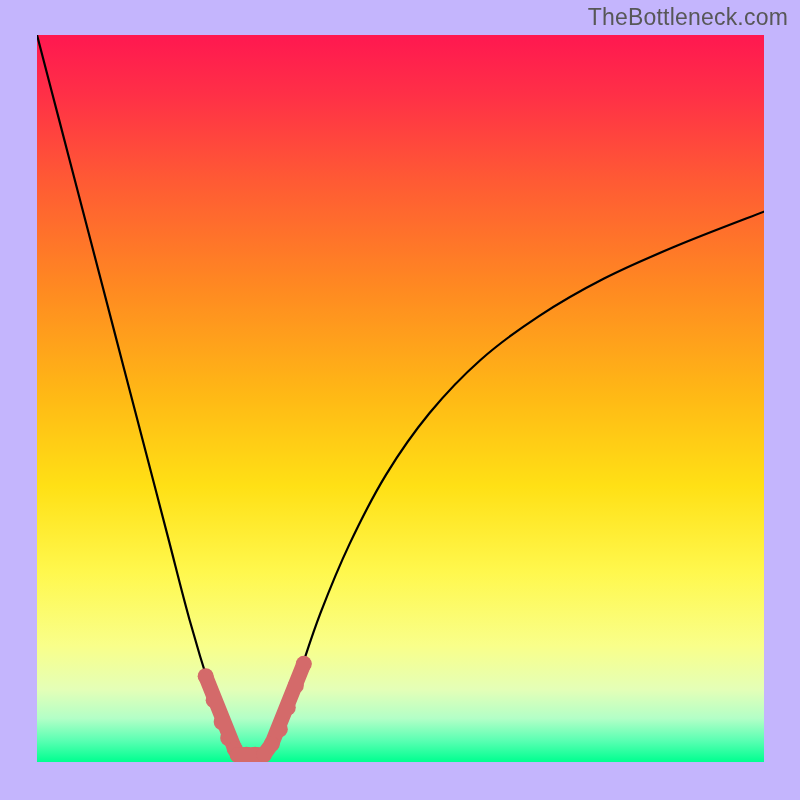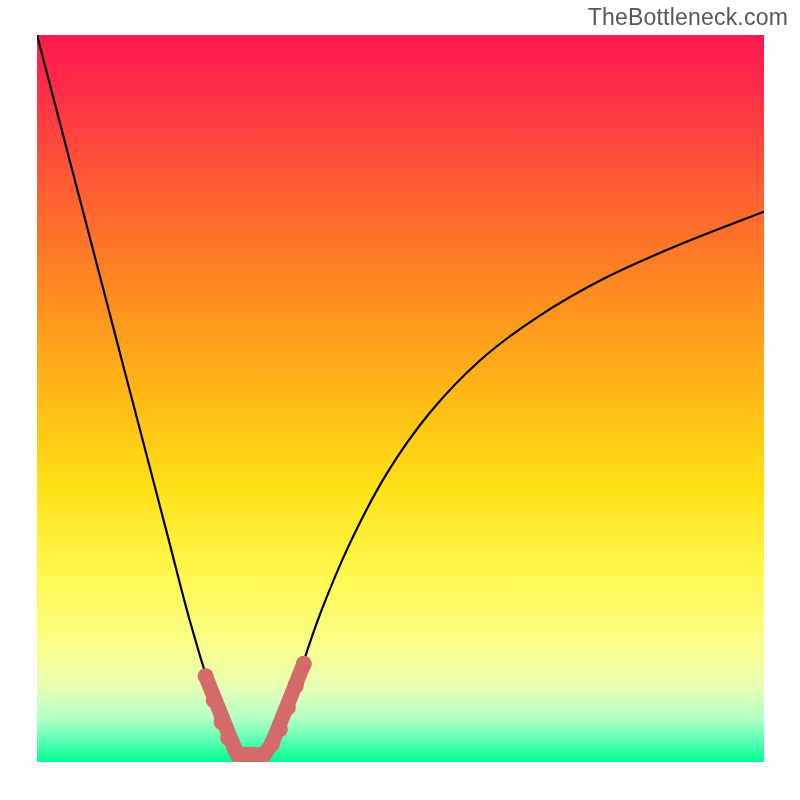--- a/index.html
+++ b/index.html
@@ -10,21 +10,21 @@
     background: #000000;
     overflow: hidden;
     font-family: Arial, Helvetica, sans-serif;
   }
   .frame {
     position: absolute;
     left: 0;
     top: 0;
     width: 800px;
     height: 800px;
-    background: #ffffff;
+    background: #c4b5fd;
   }
   .watermark {
     position: absolute;
     top: 4px;
     right: 12px;
     color: #575757;
     font-size: 23px;
     letter-spacing: 0.2px;
     font-weight: 400;
   }

